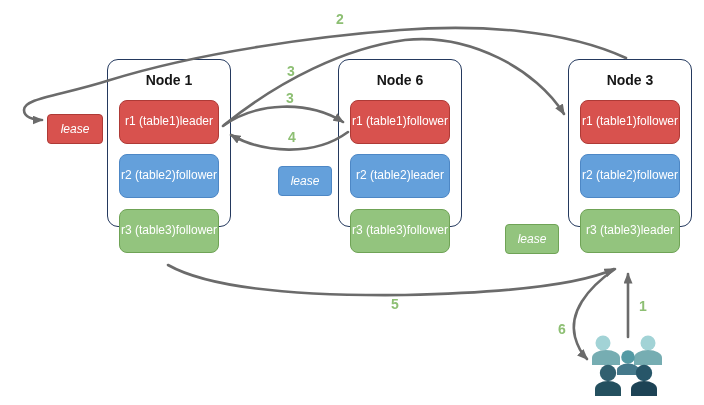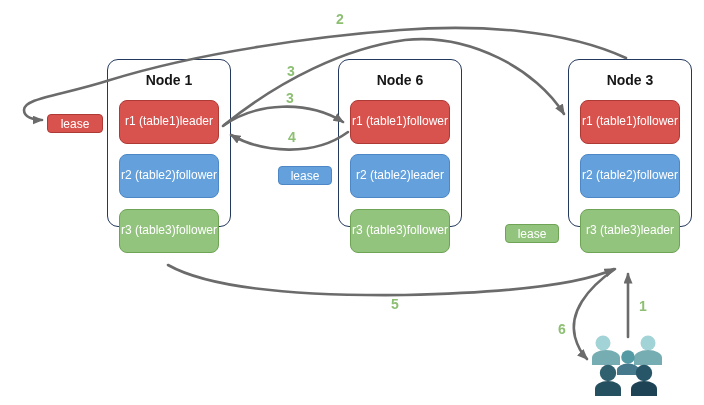--- a/index.html
+++ b/index.html
@@ -19,23 +19,24 @@
     position:absolute;left:11px;width:100px;height:44px;border-radius:8px;
     box-sizing:border-box;border:1.4px solid transparent;
     display:flex;flex-direction:row;align-items:center;justify-content:center;
     color:#fff;font-size:12px;line-height:1.3;text-align:center;
   }
   .replica[data-color="red"]{background:var(--red,#d8524e);border-color:var(--red-border,#ae3a36);}
   .replica[data-color="blue"]{background:var(--blue,#64a0db);border-color:var(--blue-border,#4d87c5);}
   .replica[data-color="green"]{background:var(--green,#93c47e);border-color:var(--green-border,#6fa356);}
   .r-top{top:40px}.r-mid{top:94px}.r-bot{top:149px}
   .lease{
-    position:absolute;width:56px;height:19px;border-radius:4px;box-sizing:border-box;
+    position:absolute;width:56px;height:30px;border-radius:4px;box-sizing:border-box;
     display:flex;align-items:center;justify-content:center;color:#fff;font-size:12px;
     border:1.4px solid transparent;
+    font-style:italic;
   }
   .lease[data-color="red"]{background:var(--red,#d8524e);border-color:var(--red-border,#ae3a36);left:47px;top:114px;}
   .lease[data-color="blue"]{background:var(--blue,#64a0db);border-color:var(--blue-border,#4d87c5);left:278px;top:166px;width:54px;}
   .lease[data-color="green"]{background:var(--green,#93c47e);border-color:var(--green-border,#6fa356);left:505px;top:224px;width:54px;}
   .step{
     position:absolute;transform:translate(-50%,-50%);
     font-size:14px;font-weight:bold;color:var(--step-label,#8dbf73);
   }
   #arrows{position:absolute;left:0;top:0;pointer-events:none;}
   #arrows path.arrow{fill:none;stroke:var(--arrow,#6b6b6b);stroke-width:2.6;stroke-linecap:round;}

